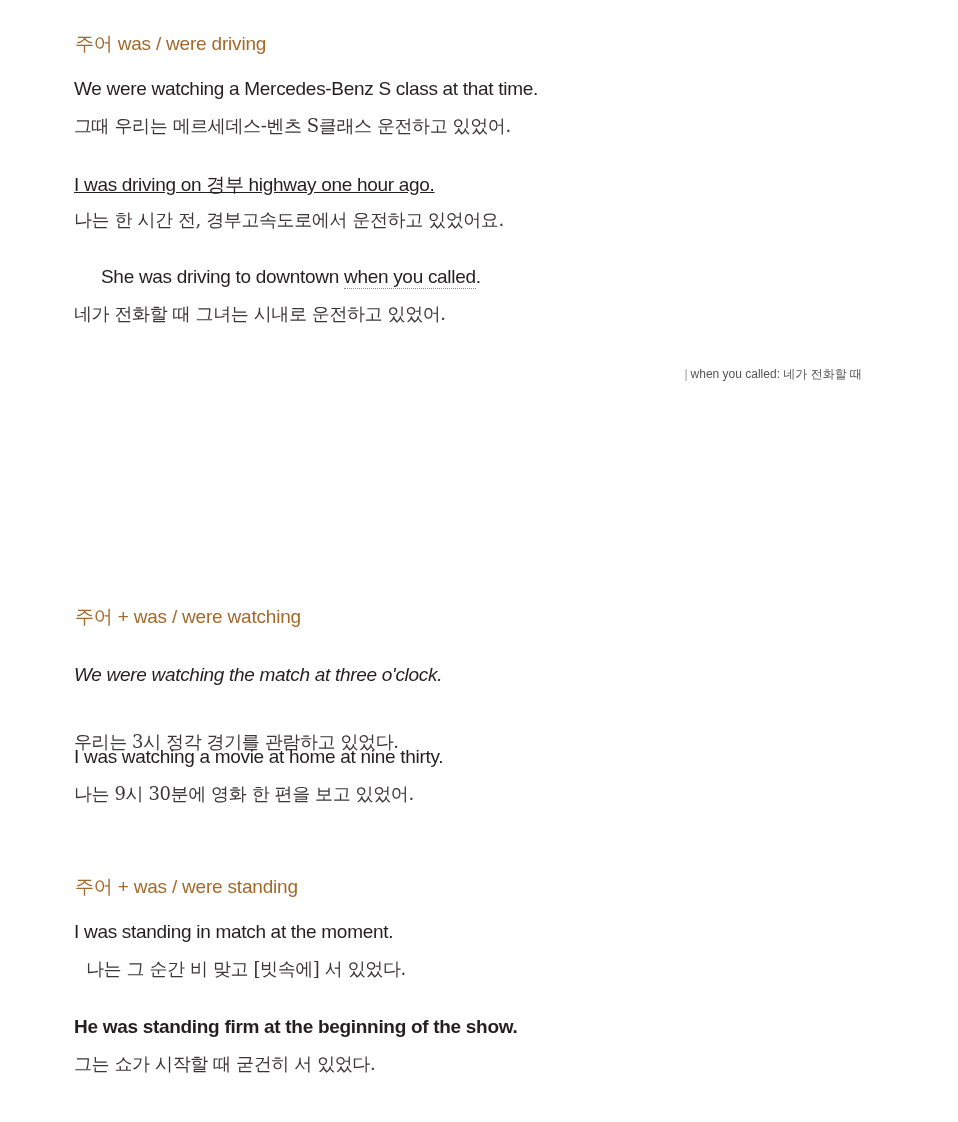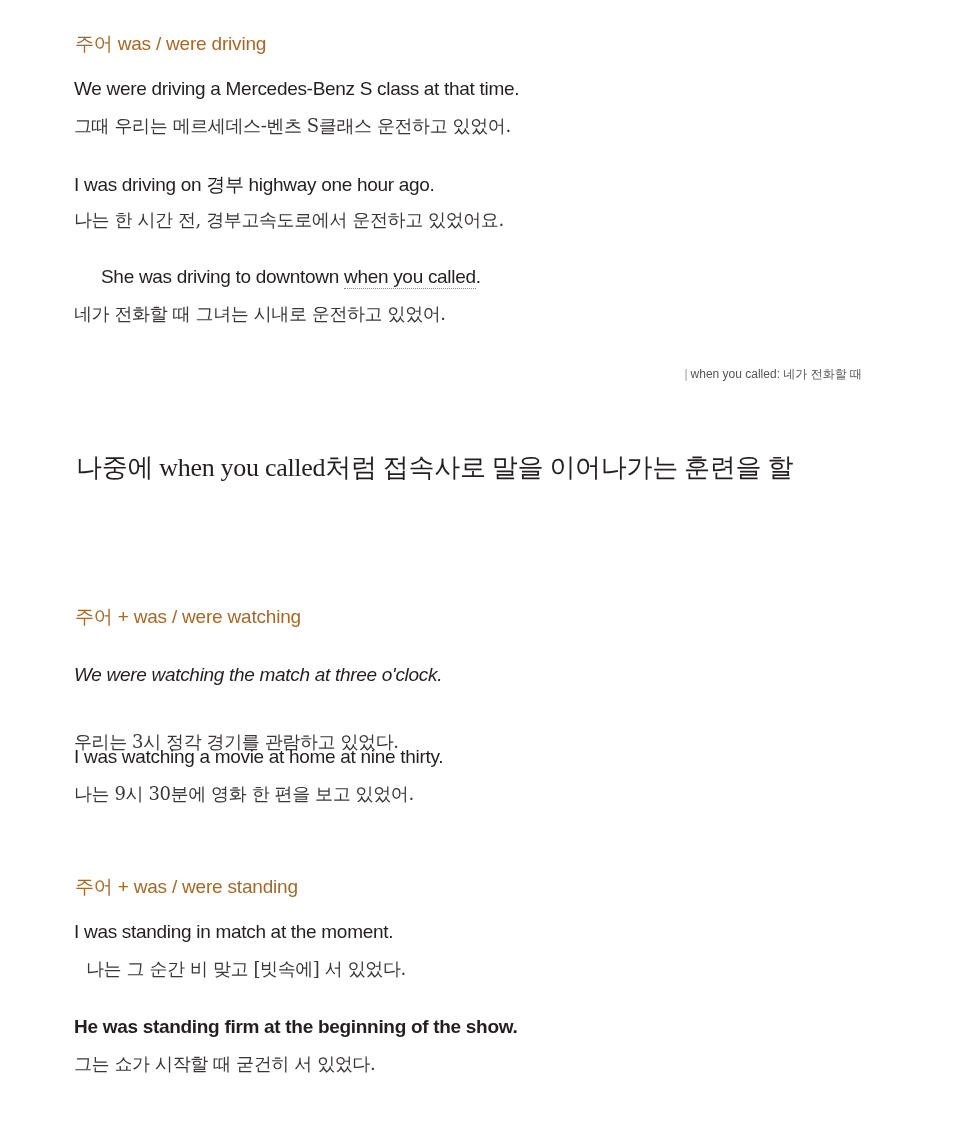--- a/index.html
+++ b/index.html
@@ -75,39 +75,38 @@
     .body-para .indent {
       padding-left: 26px;
     }
   </style>
 </head>
 <body>
 
 <div>
   <div class="section-heading" style="top:31px;">주어 was / were driving</div>
 
-  <div class="en" style="top:78px;">We were driving a Mercedes-Benz S class at that time.</div>
+  <div class="en" style="top:78px;">We were watching a Mercedes-Benz S class at that time.</div>
   <div class="ko" style="top:114px;">그때 우리는 메르세데스-벤츠 S클래스 운전하고 있었어.</div>
 
-  <div class="en" style="top:172px;">I was driving on 경부 highway one hour ago.</div>
+  <div class="en" style="top:172px;text-decoration:underline;">I was driving on 경부 highway one hour ago.</div>
   <div class="ko" style="top:208px;">나는 한 시간 전, 경부고속도로에서 운전하고 있었어요.</div>
 
   <div class="en" style="top:266px;margin-left:27px;">
     <span>She was driving to downtown </span><span class="dotted">when you called</span><span>.</span>
   </div>
   <div class="ko" style="top:302px;">네가 전화할 때 그녀는 시내로 운전하고 있었어.</div>
 
   <div class="note">
     <span class="bar">|</span><span>when you called</span><span>:</span>
     <span>네가 전화할 때</span>
   </div>
 </div>
 
 <div class="body-para" style="top:440px;">
-  <span class="line indent">나중에 when you called처럼 접속사로 말을 이어나가는 훈련을 할</span>
 </div>
 
 <div>
   <div class="section-heading" style="top:604px;">주어 + was / were watching</div>
 
   <div class="en" style="top:664px;font-style:italic;">We were watching the match at three o'clock.</div>
   <div class="ko" style="top:688px;margin-top:42px;">우리는 3시 정각 경기를 관람하고 있었다.</div>
 
   <div class="en" style="top:746px;">I was watching a movie at home at nine thirty.</div>
   <div class="ko" style="top:782px;">나는 9시 30분에 영화 한 편을 보고 있었어.</div>

